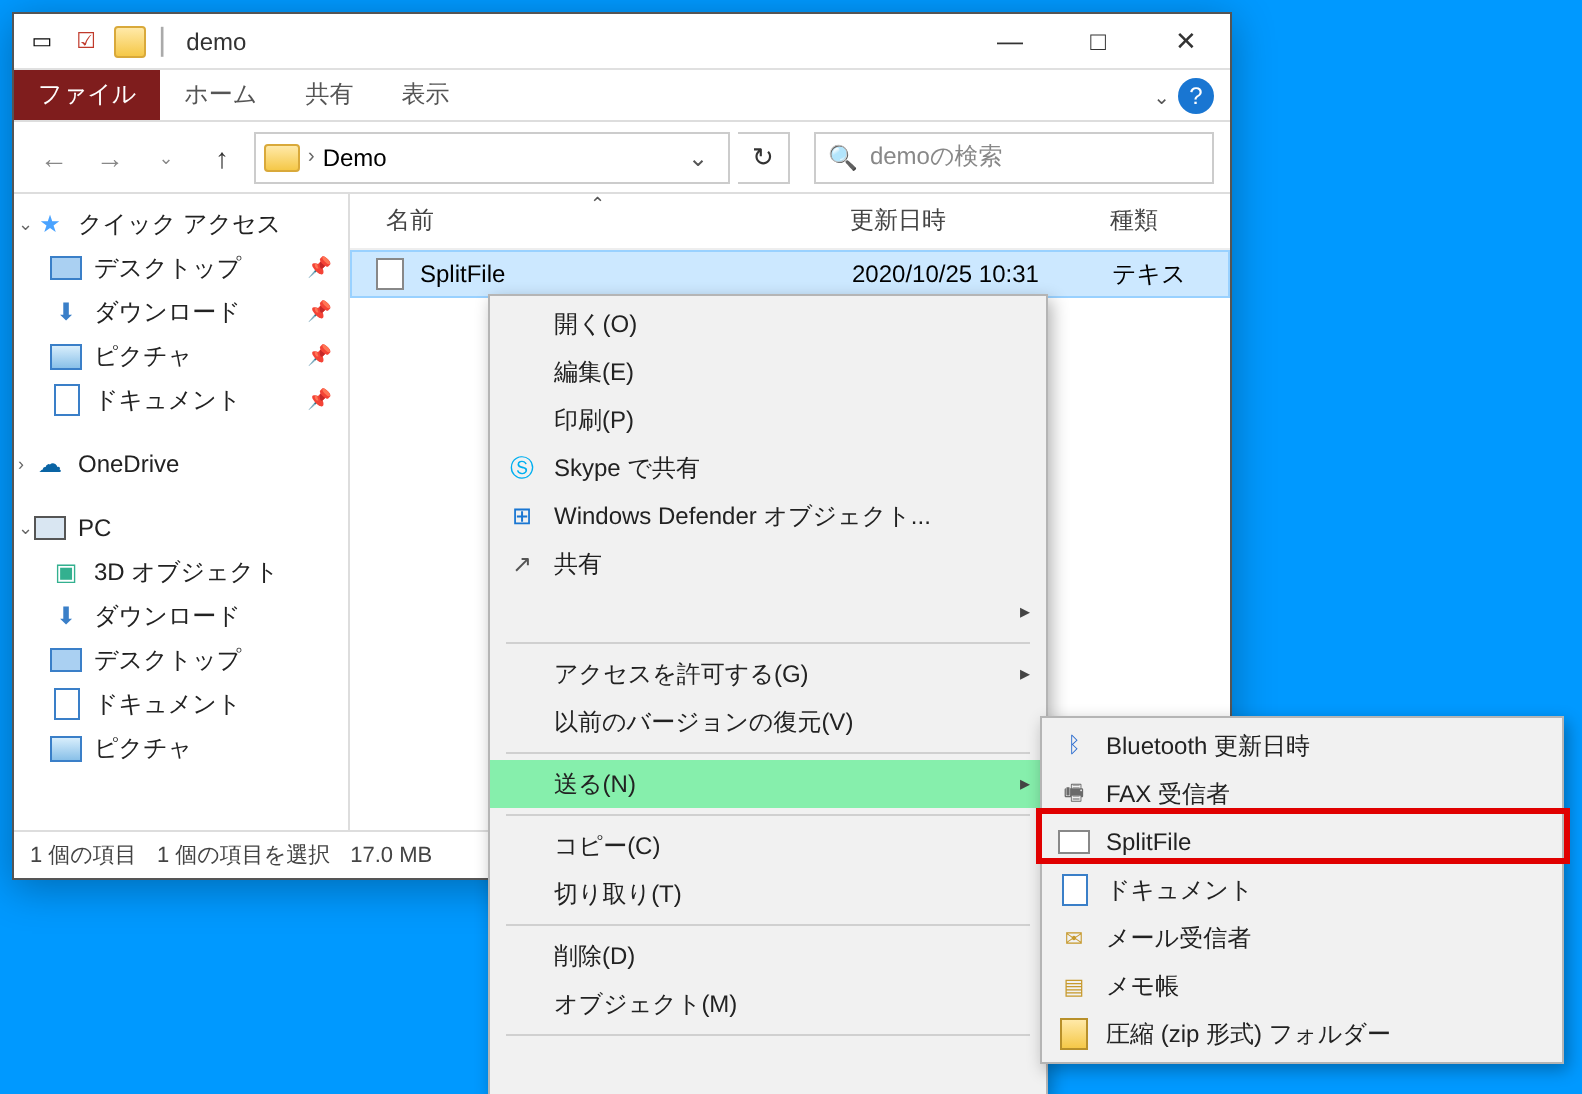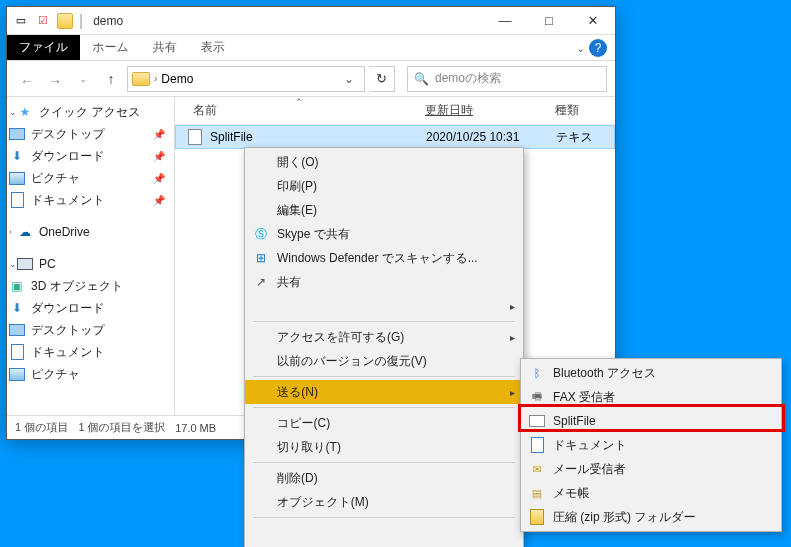--- a/index.html
+++ b/index.html
@@ -11,72 +11,72 @@
   .qat { display: flex; align-items: center; gap: 6px; padding: 0 6px; }
   .qat-icon { width: 16px; height: 16px; display: flex; align-items: center; justify-content: center; font-size: 11px; }
   .folder-ico { width: 16px; height: 16px; background: linear-gradient(#ffe9a8,#f5c848); border: 1px solid #d9a93a; border-radius: 2px; }
   .title-text { font-size: 12px; color: #333; margin-left: 4px; }
   .title-spacer { flex: 1; }
   .winctrl { display: flex; }
   .winbtn { width: 44px; height: 28px; display: flex; align-items: center; justify-content: center; font-size: 13px; color: #333; }
   
   .ribbon-tabs { height: 26px; background: #fff; display: flex; align-items: stretch; border-bottom: 1px solid #ddd; position: relative; }
   .ribbon-tab { padding: 0 12px; font-size: 12px; color: #555; display: flex; align-items: center; }
-  .ribbon-tab.file { background: #000000; color: #fff; }
+  .ribbon-tab.file { background: #7f1d1d; color: #fff; }
   .ribbon-help { position: absolute; right: 8px; top: 4px; width: 18px; height: 18px; border-radius: 50%; background: #1976d2; color: #fff; font-size: 12px; display: flex; align-items: center; justify-content: center; }
   .ribbon-caret { position: absolute; right: 30px; top: 8px; font-size: 10px; color: #555; }
   
   .navbar { height: 36px; display: flex; align-items: center; padding: 4px 8px; gap: 4px; border-bottom: 1px solid #ddd; }
   .navbtn { width: 24px; height: 24px; display: flex; align-items: center; justify-content: center; font-size: 14px; color: #888; }
   .navbtn.enabled { color: #333; }
   .breadcrumb { flex: 1; height: 26px; border: 1px solid #ccc; display: flex; align-items: center; padding: 0 4px; font-size: 12px; gap: 4px; }
   .breadcrumb .folder-ico { width: 18px; height: 14px; }
   .bc-sep { color: #666; font-size: 10px; }
   .bc-down { margin-left: auto; color: #555; padding: 0 6px; }
   .refresh { width: 26px; height: 26px; border: 1px solid #ccc; border-left: none; display: flex; align-items: center; justify-content: center; font-size: 13px; color: #333; }
   .searchbox { width: 200px; height: 26px; border: 1px solid #ccc; margin-left: 8px; display: flex; align-items: center; padding: 0 6px; font-size: 12px; color: #888; gap: 6px; }
   
   .body { display: flex; height: calc(100% - 28px - 26px - 36px - 24px); }
   
   .sidebar { width: 168px; border-right: 1px solid #ddd; padding: 4px 0; overflow: hidden; }
-  .side-item { height: 22px; display: flex; align-items: center; font-size: 12px; padding-left: 2px; gap: 6px; color: #222; position: relative; }
+  .side-item { height: 22px; display: flex; align-items: center; font-size: 12px; padding-left: 18px; gap: 6px; color: #222; position: relative; }
   .side-item.root { padding-left: 10px; }
   .side-item .chev { position: absolute; left: 2px; font-size: 9px; color: #666; }
   .side-ico { width: 16px; height: 16px; display: flex; align-items: center; justify-content: center; font-size: 12px; }
   .ico-star { color: #4aa3ff; }
   .ico-desk::before { content: ""; width: 14px; height: 10px; border: 1px solid #3a7fc8; background: #aad0f2; display: block; }
   .ico-dl { color: #3a7fc8; }
   .ico-pic::before { content: ""; width: 14px; height: 11px; border: 1px solid #3a7fc8; background: linear-gradient(#d8eefc,#89c0e8); display: block; }
   .ico-doc::before { content: ""; width: 11px; height: 14px; border: 1px solid #3a7fc8; background: #fff; display: block; }
   .ico-od { color: #0a64a4; }
   .ico-pc::before { content: ""; width: 14px; height: 10px; border: 1px solid #555; background: #d9e6f2; display: block; }
   .ico-3d { color: #33b08f; }
   .pin { margin-left: auto; margin-right: 8px; color: #888; font-size: 10px; }
   
   .content { flex: 1; display: flex; flex-direction: column; }
   .col-headers { height: 28px; display: flex; align-items: center; font-size: 12px; color: #444; border-bottom: 1px solid #eee; position: relative; }
   .col-name { width: 250px; padding-left: 18px; }
-  .col-date { width: 130px; text-decoration: underline; }
+  .col-date { width: 130px; }
   .col-type { flex: 1; }
   .col-sort { position: absolute; left: 120px; top: 0; font-size: 9px; color: #555; }
   
   .file-row { height: 24px; display: flex; align-items: center; font-size: 12px; background: #cce8ff; border: 1px solid #99d1ff; }
   .file-row .ico { width: 16px; height: 16px; margin: 0 6px 0 12px; }
   .file-row .ico::before { content: ""; display: block; width: 12px; height: 14px; border: 1px solid #888; background: #fff; }
   .fname { width: 216px; }
   .fdate { width: 130px; }
   .ftype { }
   
   .statusbar { height: 24px; border-top: 1px solid #ddd; display: flex; align-items: center; font-size: 11px; color: #444; padding: 0 8px; gap: 10px; }
   
   
   .ctx-menu { position: absolute; background: #f1f1f1; border: 1px solid #b5b5b5; box-shadow: 2px 3px 8px rgba(0,0,0,0.3); font-size: 12px; color: #222; padding: 2px 0; }
   .ctx-menu.main { left: 244px; top: 147px; width: 280px; }
   .ctx-item { height: 24px; display: flex; align-items: center; padding: 0 28px 0 32px; position: relative; }
-  .ctx-item.hover { background: #eab308; }
+  .ctx-item.hover { background: #86efac; }
   .ctx-sep { height: 1px; background: #d0d0d0; margin: 3px 8px; }
   .ctx-ico { position: absolute; left: 8px; width: 16px; height: 16px; display: flex; align-items: center; justify-content: center; font-size: 12px; }
   .ctx-arrow { position: absolute; right: 8px; font-size: 10px; color: #444; }
   .skype { color: #00aff0; }
   .defender { color: #1976d2; }
   .share { color: #555; }
   
   .ctx-menu.sub { left: 520px; top: 358px; width: 262px; }
   .sub-ico { position: absolute; left: 8px; width: 16px; height: 16px; display: flex; align-items: center; justify-content: center; font-size: 11px; }
   .highlight-box { position: absolute; border: 3px solid #e00000; pointer-events: none; }
@@ -220,32 +220,32 @@
     <span>1 個の項目を選択</span>
     <span>17.0 MB</span>
   </div>
 </div>
 
 <div class="ctx-menu main">
   <div class="ctx-item">
       <span>開く(O)</span>
     </div>
   <div class="ctx-item">
+      <span>編集(E)</span>
+    </div>
+  <div class="ctx-item">
       <span>印刷(P)</span>
-    </div>
-  <div class="ctx-item">
-      <span>編集(E)</span>
     </div>
   <div class="ctx-item">
       <span class="ctx-ico skype">Ⓢ</span>
       <span>Skype で共有</span>
     </div>
   <div class="ctx-item">
       <span class="ctx-ico defender">⊞</span>
-      <span>Windows Defender でスキャンする...</span>
+      <span>Windows Defender オブジェクト...</span>
     </div>
   <div class="ctx-item">
       <span class="ctx-ico share">↗</span>
       <span>共有</span>
     </div>
   <div class="ctx-item">
       <span class="ctx-arrow">▸</span>
     </div>
   <div class="ctx-sep"></div>
   <div class="ctx-item">
@@ -274,21 +274,21 @@
   <div class="ctx-item">
       <span>オブジェクト(M)</span>
     </div>
   <div class="ctx-sep"></div>
   <div class="ctx-item"></div>
 </div>
 
 <div class="ctx-menu sub">
   <div class="ctx-item">
       <span class="sub-ico bt">ᛒ</span>
-      <span>Bluetooth アクセス</span>
+      <span>Bluetooth 更新日時</span>
     </div>
   <div class="ctx-item">
       <span class="sub-ico fax">🖷</span>
       <span>FAX 受信者</span>
     </div>
   <div class="ctx-item">
       <span class="sub-ico sf"></span>
       <span>SplitFile</span>
     </div>
   <div class="ctx-item">

